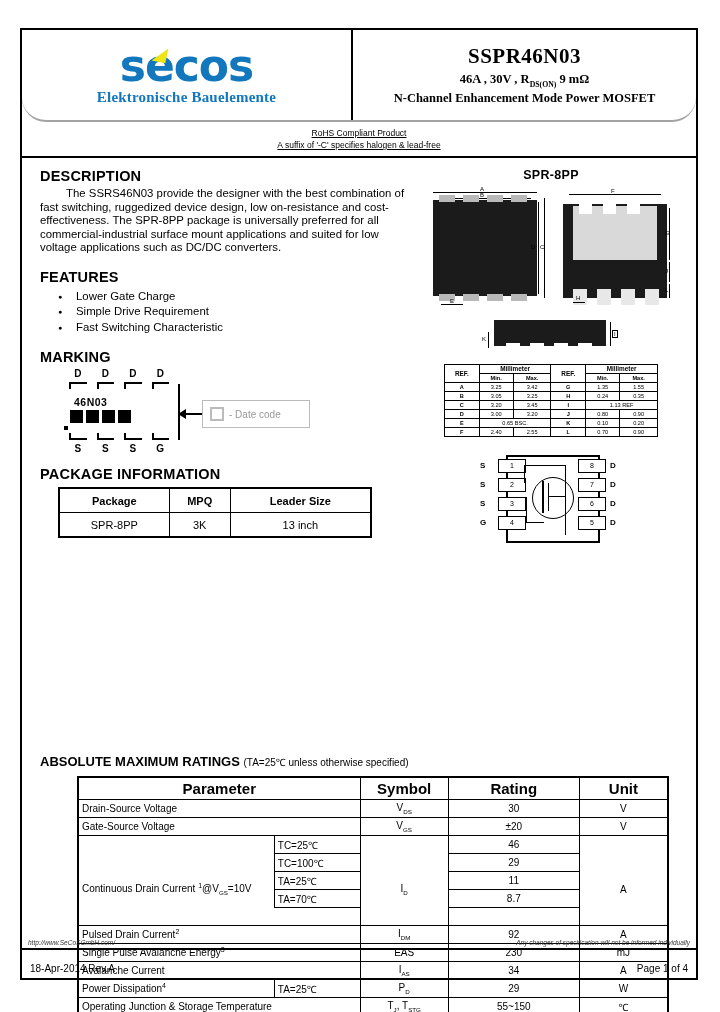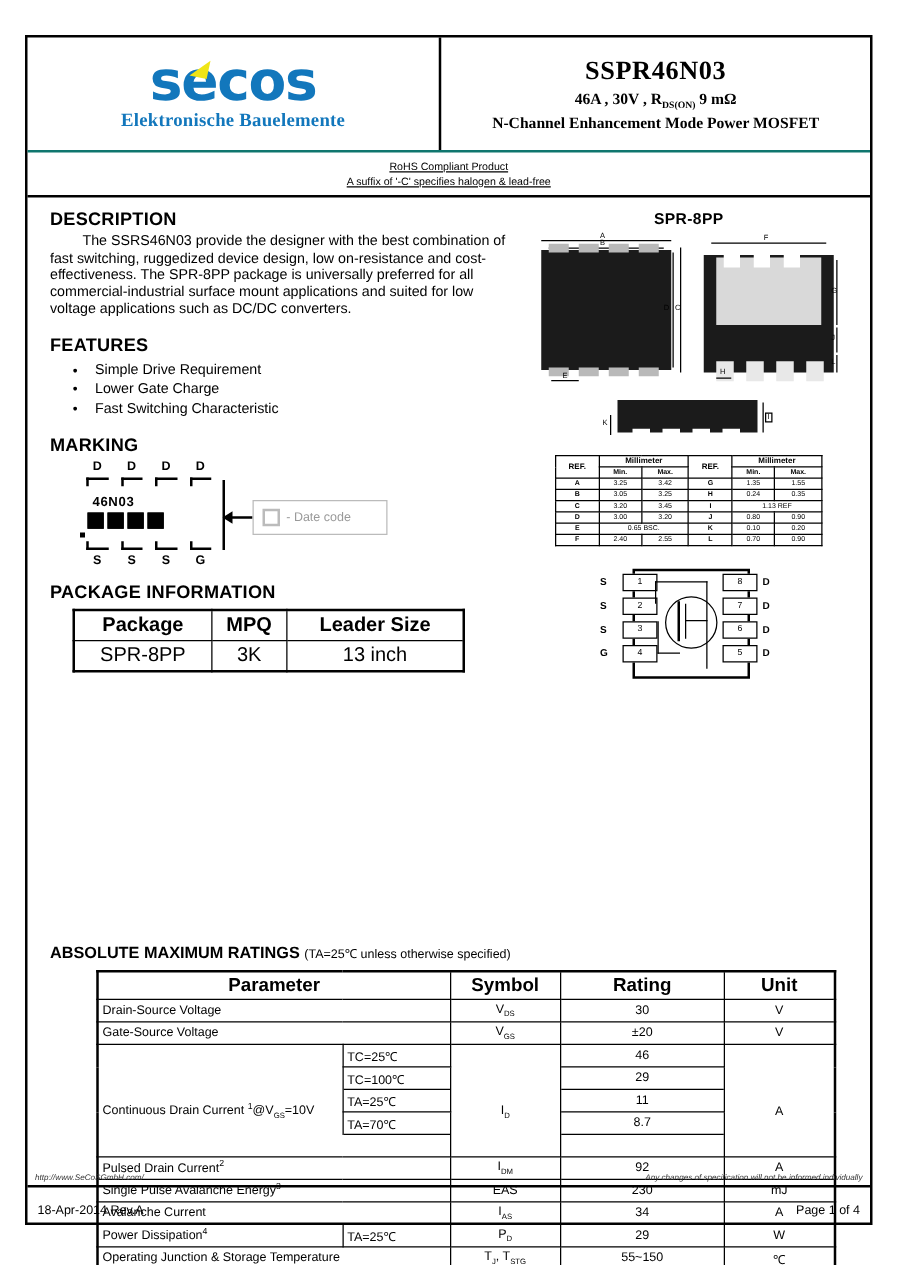--- a/index.html
+++ b/index.html
@@ -1,20 +1,20 @@
 <!DOCTYPE html>
 <html><head>
 <meta charset="utf-8">
 <style>
   html,body{margin:0;padding:0;background:#fff;}
   body{width:720px;height:1012px;font-family:"Liberation Sans",sans-serif;color:#000;position:relative;overflow:hidden;}
   .page{position:absolute;left:20px;top:28px;width:678px;height:952px;border:2px solid #000;box-sizing:border-box;}
 
   
-  .hdr{display:flex;height:90px;border-bottom:2px solid #0f766e;}
+  .hdr{display:flex;height:90px;border-bottom:2px solid #a3a3a3;border-radius:24px;}
   .hdr-left{width:331px;border-right:2px solid #000;display:flex;flex-direction:column;align-items:center;justify-content:center;box-sizing:border-box;}
   .hdr-right{flex:1;display:flex;flex-direction:column;align-items:center;justify-content:center;box-sizing:border-box;font-family:"Liberation Serif",serif;}
   .logo-wrap{position:relative;height:44px;width:210px;}
   .logo-text{font-family:"DejaVu Sans",sans-serif;font-weight:bold;font-size:44px;line-height:44px;color:#1277BC;letter-spacing:-1px;text-align:center;}
   .logo-wedge{position:absolute;left:71px;top:3px;width:0;height:0;border-left:14px solid transparent;border-bottom:15px solid #EFE516;transform:rotate(12deg);}
   .logo-sub{font-family:"Liberation Serif",serif;font-weight:bold;font-size:15px;color:#1277BC;margin-top:1px;letter-spacing:.2px;}
   .part-no{font-size:21px;font-weight:bold;letter-spacing:.5px;}
   .part-l2{font-size:12.5px;font-weight:bold;margin-top:3px;}
   .part-l3{font-size:12.5px;font-weight:bold;margin-top:2px;}
   sub{font-size:.62em;}
@@ -52,21 +52,21 @@
   .sq-row b{display:block;width:11px;height:11px;background:#000;border:1px solid #000;}
   .dot{position:absolute;left:2px;top:58px;width:4px;height:4px;background:#000;}
   .vbar{position:absolute;left:116px;top:16px;width:2px;height:56px;background:#000;}
   .arrowline{position:absolute;left:118px;top:45px;width:22px;height:2px;background:#000;}
   .arrowhd{position:absolute;left:116px;top:41px;width:0;height:0;border-top:5px solid transparent;border-bottom:5px solid transparent;border-right:8px solid #000;}
   .dc-box{position:absolute;left:140px;top:32px;width:108px;height:28px;border:1px solid #bbb;display:flex;align-items:center;gap:5px;padding-left:7px;box-sizing:border-box;font-size:10px;color:#999;}
   .dc-box em{display:block;width:10px;height:10px;border:2px solid #bbb;}
 
   
   .pkg-tbl{border-collapse:collapse;margin-top:5px;margin-left:18px;width:314px;}
-  .pkg-tbl th,.pkg-tbl td{border:1px solid #000;text-align:center;font-size:16px;height:21px;margin-top:11px;}
+  .pkg-tbl th,.pkg-tbl td{border:1px solid #000;text-align:center;font-size:11px;height:21px;margin-top:11px;}
   .pkg-tbl th{font-weight:bold;}
   .pkg-tbl td{font-weight:normal;}
   .pkg-outer{border:2px solid #000;}
 
   
   .right-col{position:absolute;left:398px;top:10px;width:262px;}
   .pkgname{text-align:center;font-size:12.5px;font-weight:bold;margin-bottom:6px;letter-spacing:.3px;}
   .draw-row{display:flex;gap:10px;justify-content:center;}
   .chip-top{position:relative;width:120px;height:120px;}
   .chip-body{position:absolute;left:8px;top:12px;width:104px;height:96px;background:#1b1b1b;}
@@ -143,22 +143,22 @@
   </div>
 
   <div class="body">
 
     <div class="left-col">
       <div class="sec-title">DESCRIPTION</div>
       <div class="desc"><span class="ind"></span><span>The SSRS46N03 provide the designer with the best combination of fast switching, ruggedized device design, low on-resistance and cost-effectiveness. The SPR-8PP package is universally preferred for all commercial-industrial surface mount applications and suited for low voltage applications such as DC/DC converters.</span></div>
 
       <div class="sec-title" style="margin-top:14px">FEATURES</div>
       <ul class="feat-list">
+        <li>Lower Gate Charge</li>
         <li>Simple Drive Requirement</li>
-        <li>Lower Gate Charge</li>
         <li>Fast Switching Characteristic</li>
       </ul>
 
       <div class="sec-title" style="margin-top:14px">MARKING</div>
       <div class="mark-box">
         <div class="dlabels">
           <span>D</span>
           <span>D</span>
           <span>D</span>
           <span>D</span>

